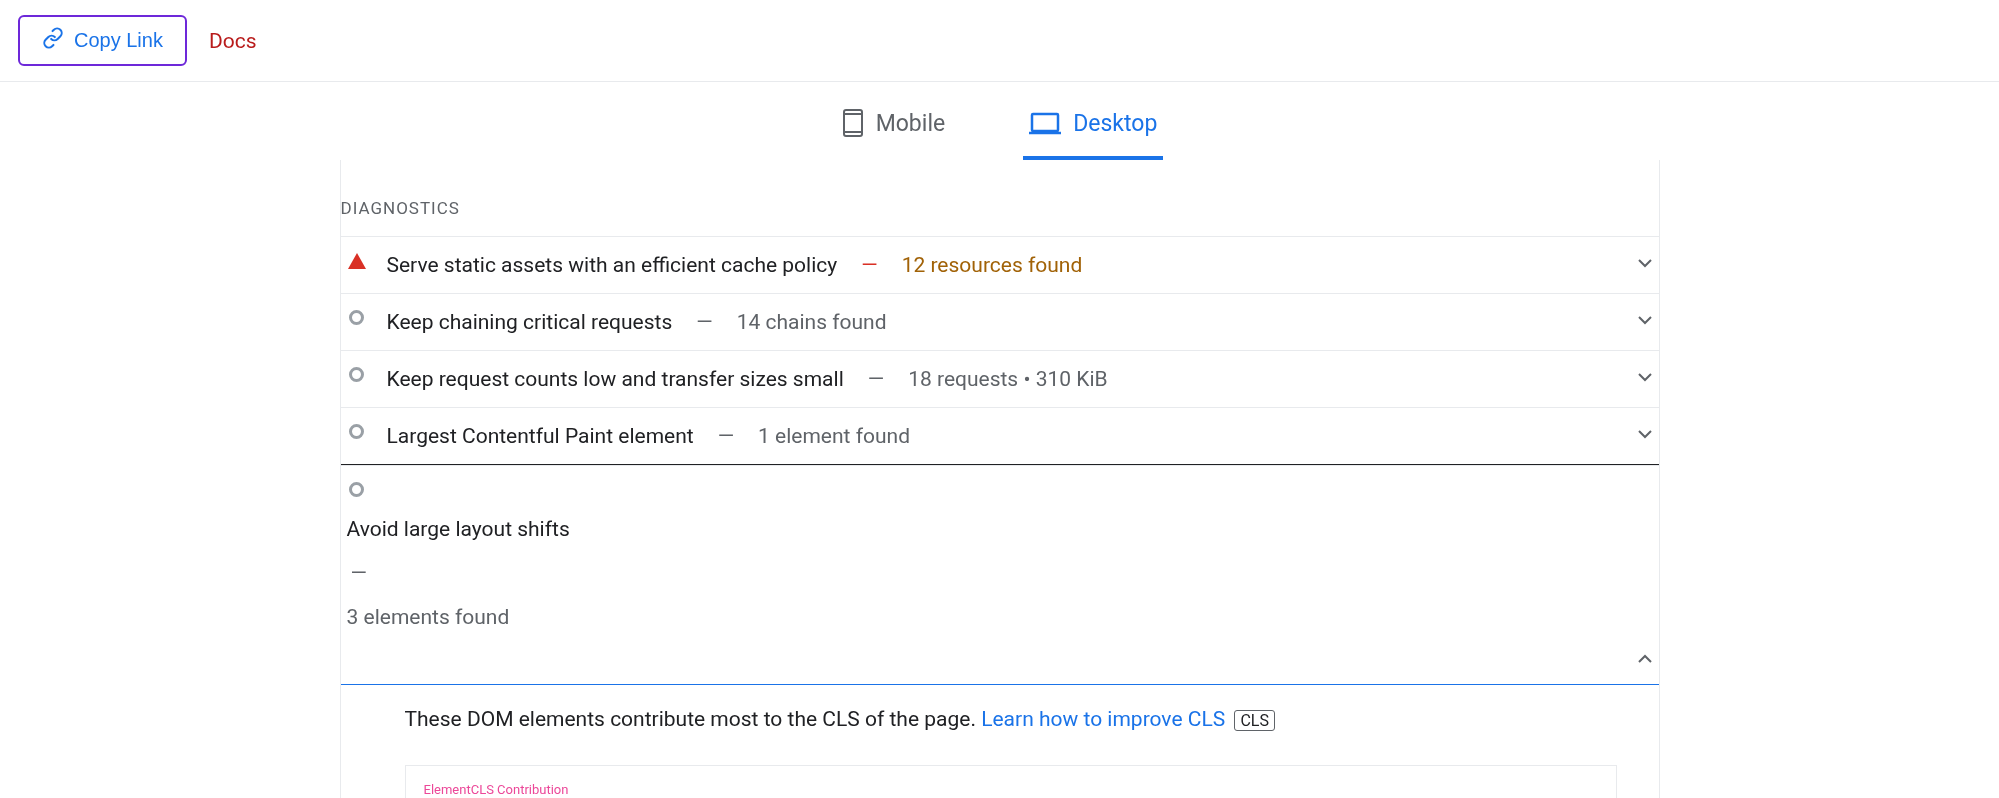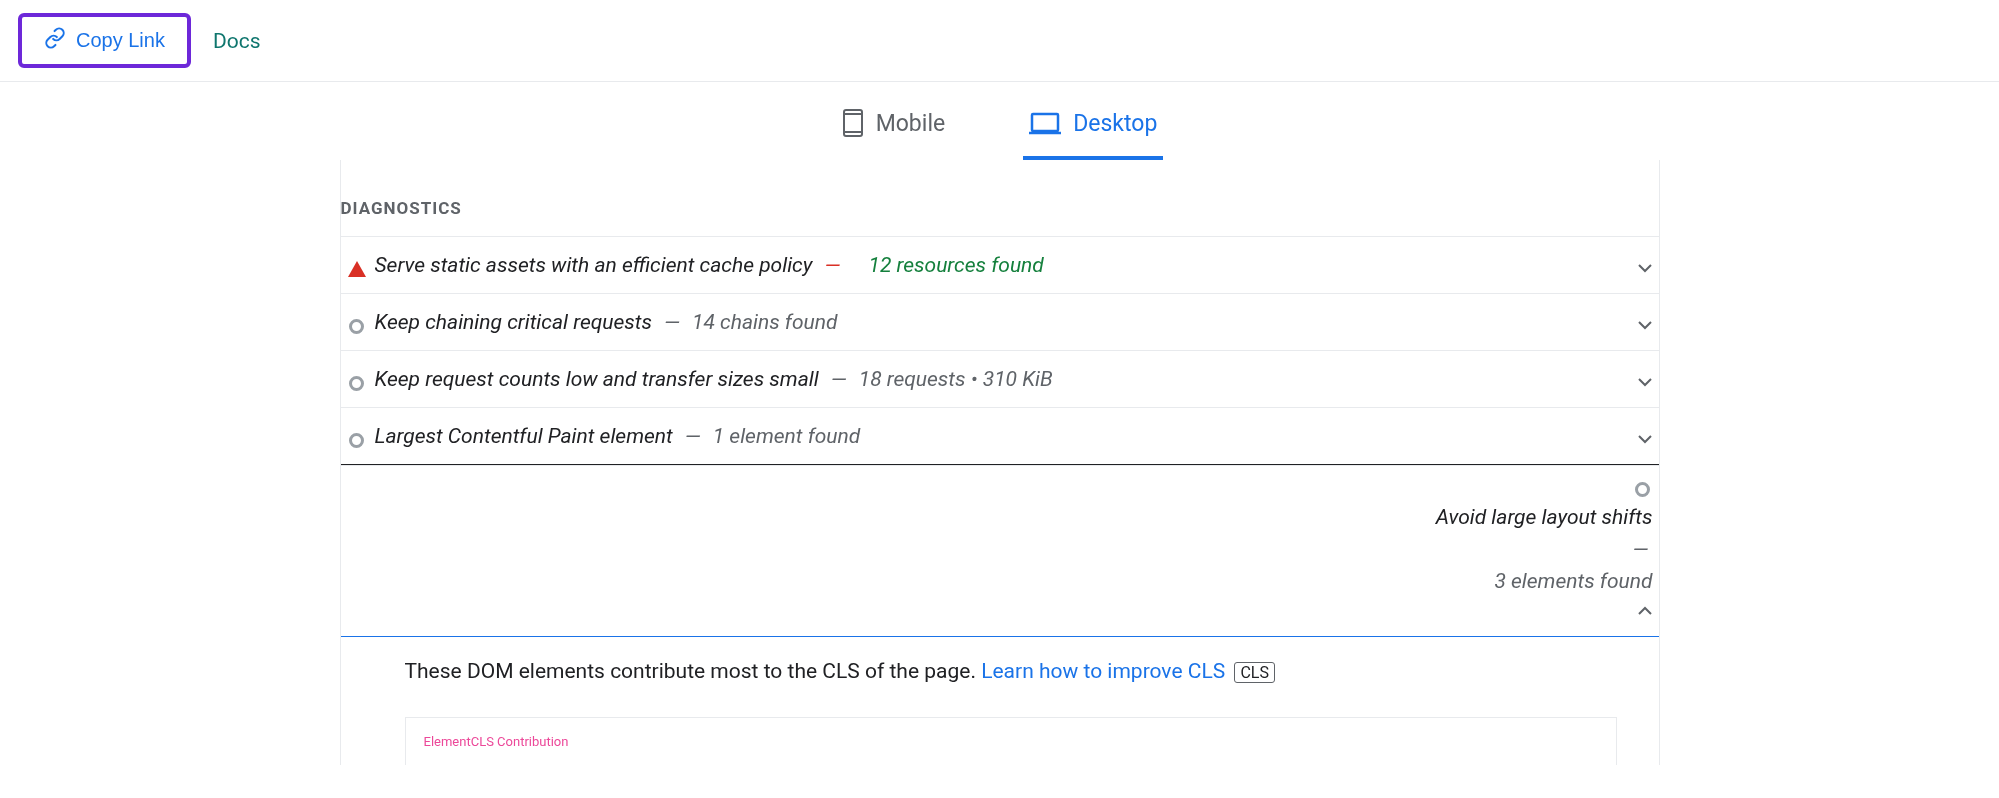--- a/index.html
+++ b/index.html
@@ -29,31 +29,31 @@
   }
   .topbar-actions {
     display: flex;
     align-items: center;
     gap: 22px;
   }
   .copy-link-btn {
     display: inline-flex;
     align-items: center;
     gap: 10px;
-    border: 4px solid #6d28d9;
+    border: 2px solid #6d28d9;
     border-radius: 6px;
     padding: 10px 22px;
     color: #1a73e8;
     background: #fff;
     font-size: 20px;
     font-weight: 500;
     cursor: pointer;
   }
   .docs-link {
-    color: #0f766e;
+    color: #b91c1c;
     font-size: 21px;
     text-decoration: none;
     cursor: pointer;
   }
   .tabs {
     display: flex;
     justify-content: center;
     gap: 72px;
     padding-top: 18px;
   }
@@ -77,50 +77,49 @@
     margin: 0 auto;
     border-left: 1px solid #e8eaed;
     border-right: 1px solid #e8eaed;
     padding: 30px 0 0 0;
   }
   .section-title {
     font-size: 17px;
     letter-spacing: 1px;
     color: #5f6368;
     padding: 8px 0 18px 0;
-    font-weight: 700;
+    font-weight: 400;
   }
   .diag-row {
     display: flex;
-    align-items: flex-end;
-    gap: 8px;
+    align-items: flex-start;
+    gap: 20px;
     padding: 16px 6px;
     border-top: 1px solid #e8eaed;
     cursor: pointer;
-    font-style: italic;
   }
   .diag-row.bordered-bottom-dark { border-bottom: 1px solid #202124; }
   .diag-row.bordered-bottom-blue { border-bottom: 1px solid #1a73e8; flex-direction: column; }
   .status-icon { width: 20px; display:flex; justify-content:center; }
   .status-triangle {
     width: 0; height: 0;
     border-left: 9px solid transparent;
     border-right: 9px solid transparent;
     border-bottom: 16px solid #d93025;
   }
   .status-circle {
     width: 15px; height: 15px;
     border: 3px solid #9aa0a6;
     border-radius: 50%;
   }
   .audit-title { font-size: 21px; color: #202124; }
   .audit-sep { font-size: 21px; color: #5f6368; padding: 0 4px; }
   .audit-sep.red { color: #d93025; }
   .audit-detail { font-size: 21px; color: #5f6368; }
-  .audit-detail.red { color: #15803d; margin-left: 16px; }
+  .audit-detail.red { color: #a16207; }
   .chev { margin-left: auto; }
   .expanded-body {
     padding: 22px 42px 0 64px;
   }
   .exp-text { font-size: 21px; color: #202124; }
   .exp-link { color: #1a73e8; cursor: pointer; }
   .badge {
     font-size: 16px;
     border: 1px solid #5f6368;
     border-radius: 3px;

